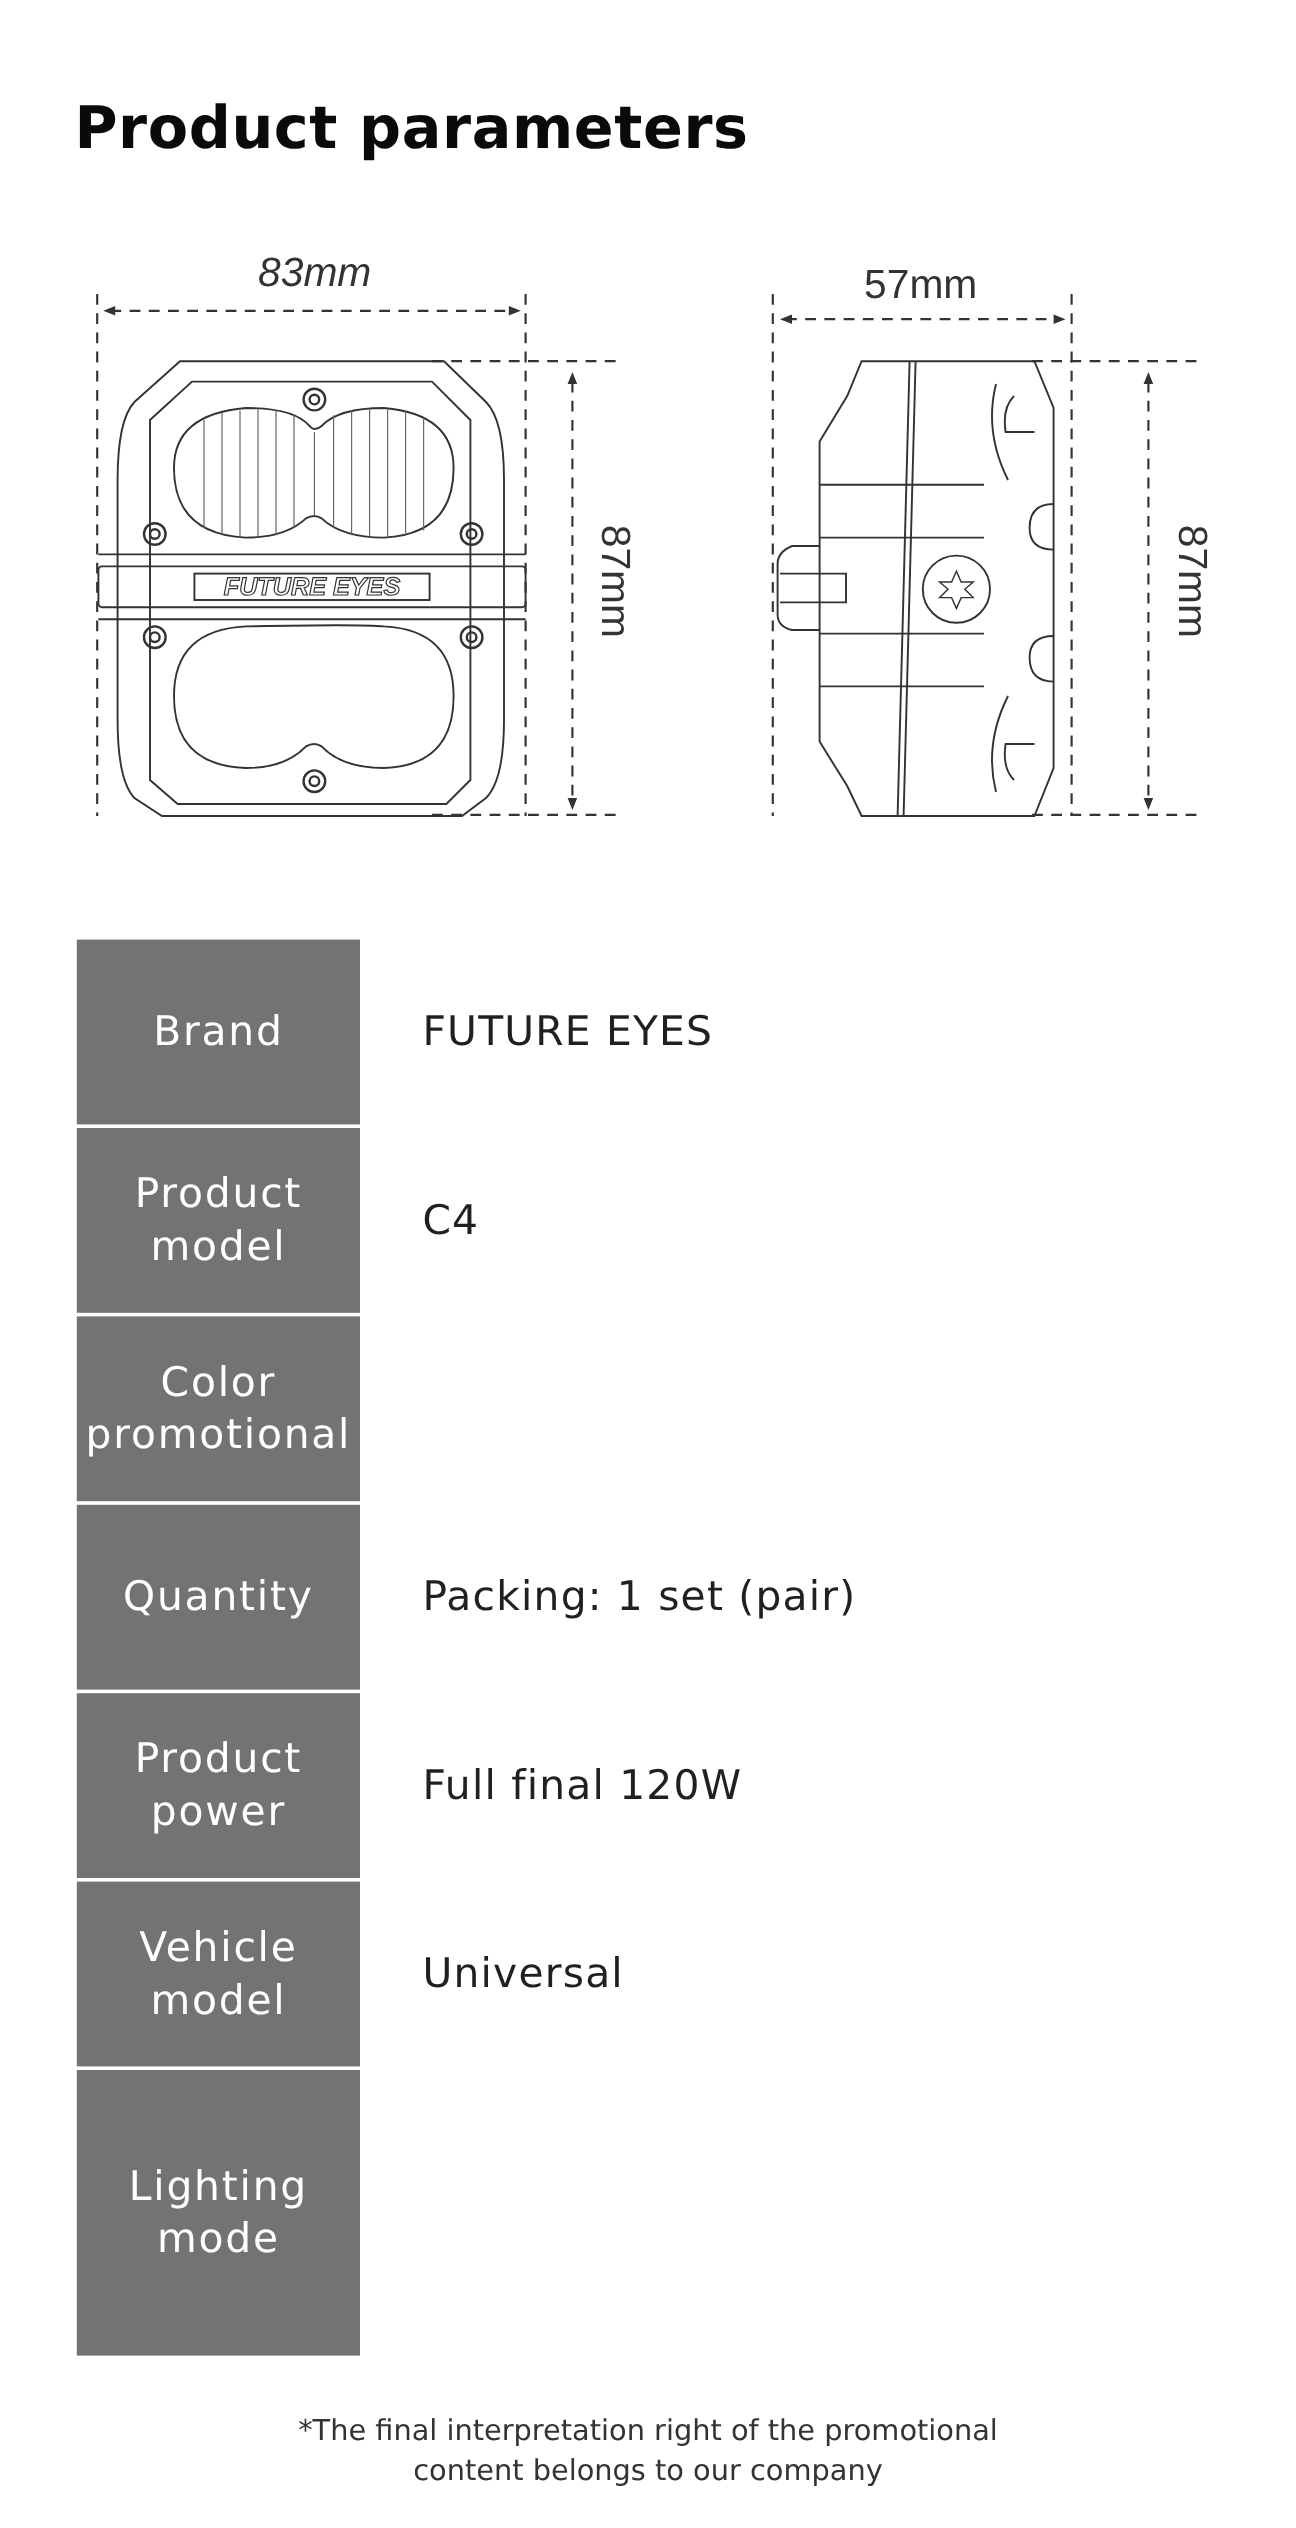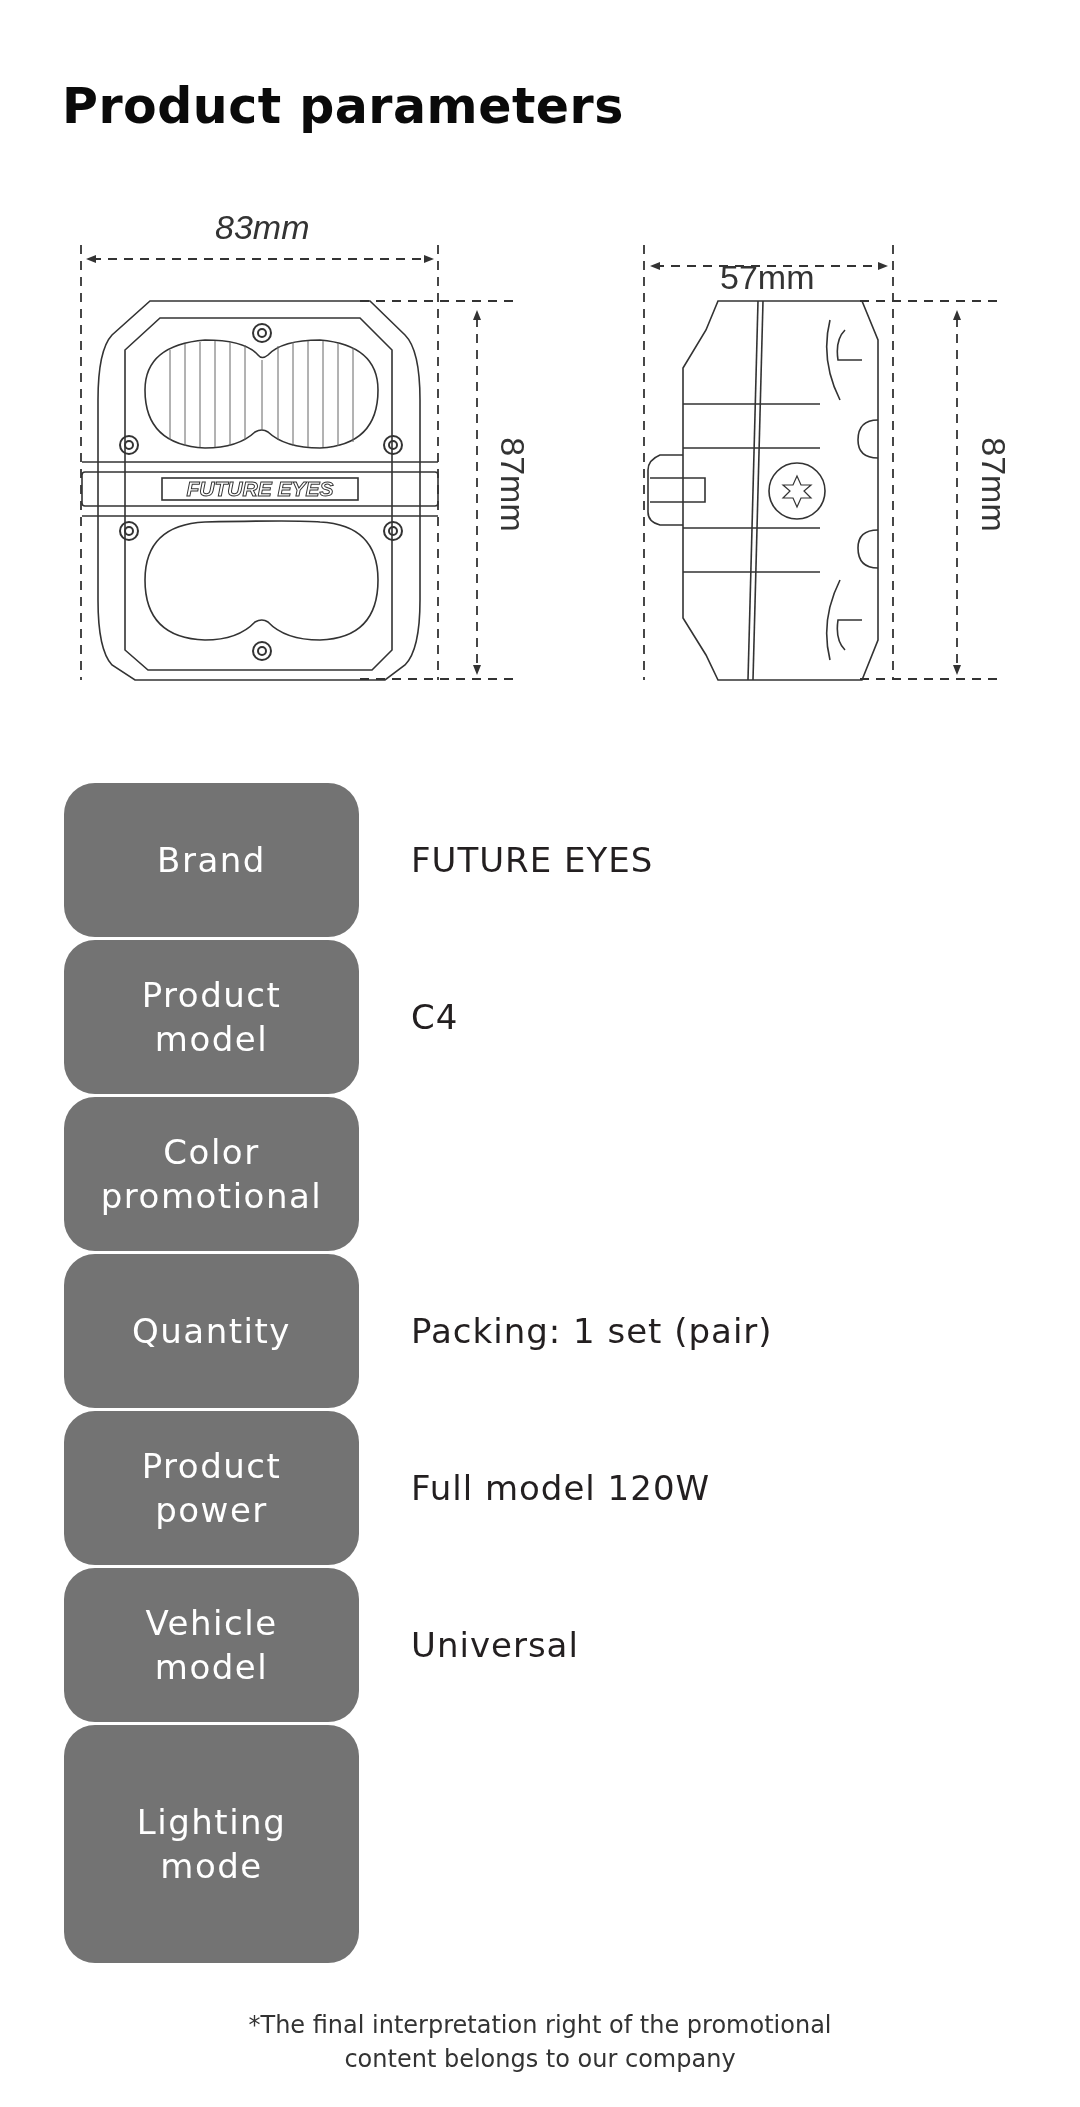--- a/index.html
+++ b/index.html
@@ -6,23 +6,23 @@
   body { width:1080px; height:2107px; position:relative; overflow:hidden;
          font-family:"DejaVu Sans", "Liberation Sans", sans-serif; color:#231f20; }
   .title { position:absolute; left:62px; top:78px; font-size:49px; font-weight:bold;
            color:#0a0a0a; letter-spacing:0.5px; }
   .drawing { position:absolute; left:0; top:190px; width:1080px; height:520px; }
   .dim-label { position:absolute; font-size:34px; color:#333; font-family:"Liberation Sans", sans-serif; }
   .dim-v { transform:rotate(90deg); transform-origin:center center; }
   .table { position:absolute; left:64px; top:783px; width:960px; }
   .row { display:flex; height:154px; margin-bottom:3px; }
   .row.tall { height:238px; }
-  .label { width:295px; background:#737373; color:#ffffff; display:flex; align-items:center;
+  .label { width:236px; background:#737373; color:#ffffff; display:flex; align-items:center;
            justify-content:center; text-align:center; font-size:34px; line-height:44px;
-           letter-spacing:1.5px; white-space:pre-line;border-radius:31px; }
+           letter-spacing:1.5px; white-space:pre-line; }
   .value { flex:1; display:flex; align-items:center; padding-left:52px; font-size:34px;
            line-height:44px; letter-spacing:1px; color:#231f20; white-space:pre-line; }
   .footer { position:absolute; left:0; width:1080px; top:2008px; text-align:center;
             font-size:24px; line-height:34px; color:#333; font-weight:400; }
 </style>
 </head>
 <body>
 
 <div class="title">Product parameters</div>
 
@@ -108,21 +108,21 @@
 
       <path d="M878 420 Q858 420 858 440 Q858 458 878 458"></path>
       <path d="M878 530 Q858 530 858 548 Q858 568 878 568"></path>
       <path d="M830 320 Q820 360 840 400 M830 660 Q820 620 840 580"></path>
       <path d="M845 330 Q835 340 838 360 H862 M845 650 Q835 640 838 620 H862"></path>
     </g>
   </svg>
 
   <div class="dim-label" style="left:215px;top:18px;font-style:italic;">83mm</div>
   <div class="dim-label dim-v" style="left:465px;top:275px;">87mm</div>
-  <div class="dim-label" style="left:720px;top:28px;margin-top:40px;">57mm</div>
+  <div class="dim-label" style="left:720px;top:28px;">57mm</div>
   <div class="dim-label dim-v" style="left:946px;top:275px;">87mm</div>
 </div>
 
 <div class="table">
   <div class="row">
     <div class="label">Brand</div>
     <div class="value">FUTURE EYES</div>
   </div>
   <div class="row">
     <div class="label">Product
@@ -133,21 +133,21 @@
     <div class="label">Color
 promotional</div>
   </div>
   <div class="row">
     <div class="label">Quantity</div>
     <div class="value">Packing:  1 set  (pair)</div>
   </div>
   <div class="row">
     <div class="label">Product
 power</div>
-    <div class="value">Full model 120W</div>
+    <div class="value">Full final 120W</div>
   </div>
   <div class="row">
     <div class="label">Vehicle
 model</div>
     <div class="value">Universal</div>
   </div>
   <div class="row tall">
     <div class="label">Lighting
 mode</div>
   </div>

